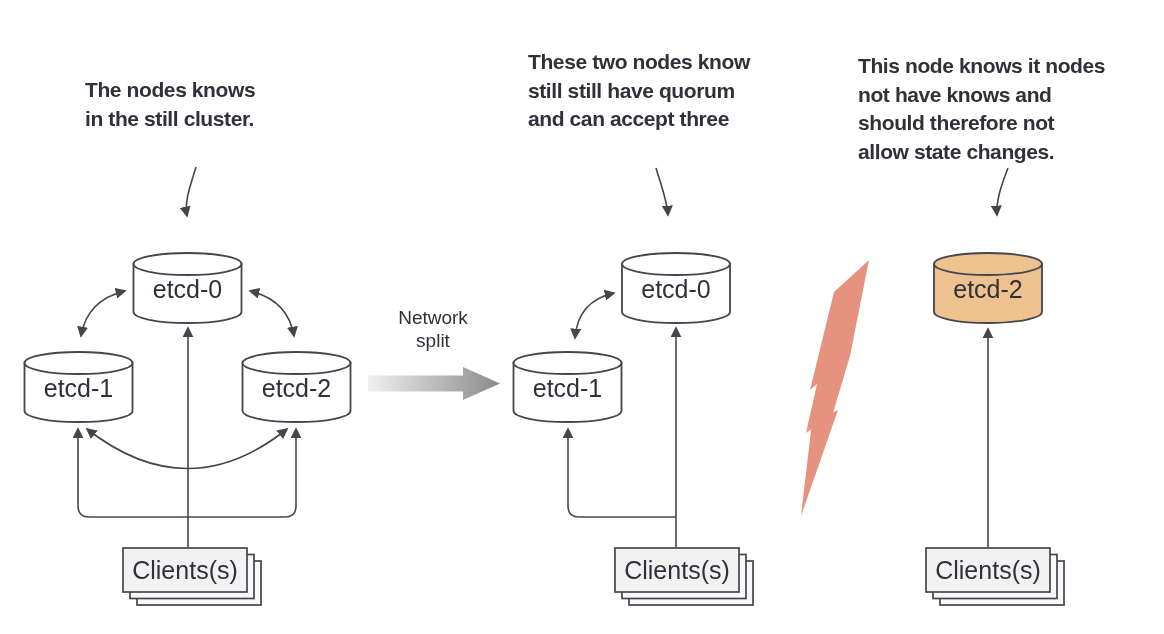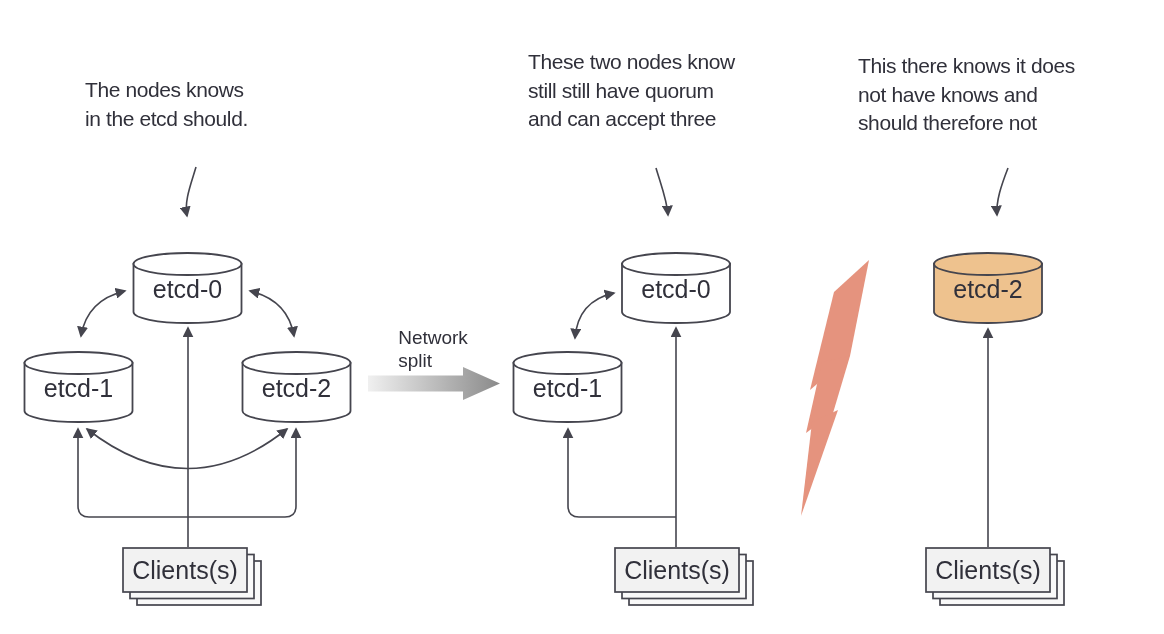--- a/index.html
+++ b/index.html
@@ -27,42 +27,42 @@
   .cyl{fill:var(--node_fill);stroke:var(--ink);stroke-width:1.8px;}
   .cyl.warm{fill:var(--isolated_node_fill);}
   .cbox{fill:var(--clients_front);stroke:var(--ink);stroke-width:1.7px;}
   .cbox.back{fill:var(--clients_back);}
   .bolt{fill:var(--bolt);stroke:none;}
   .ah-fill{fill:var(--ink);}
   .g1{stop-color:var(--grad_start);}
   .g2{stop-color:var(--grad_end);}
   .ann{
     position:absolute;
-    font-weight:normal;
+    font-weight:bold;
     font-size:21px;
     line-height:28.5px;
     letter-spacing:-0.4px;
     color:var(--text);
     white-space:nowrap;
   }
   .lbl{
     position:absolute;
     transform:translate(-50%,-50%);
     font-size:25px;
     color:var(--text);
     white-space:nowrap;
   }
   .netsplit{
     position:absolute;
     transform:translateX(-50%);
+    text-align:center;
     font-size:19px;
     line-height:23px;
     color:var(--text);
     white-space:nowrap;
-    margin-top:20px;
   }
 </style>
 </head>
 <body>
 
 <div class="stage">
 
   <svg width="1164" height="634" viewBox="0 0 1164 634">
     <defs>
       <marker id="ah" viewBox="0 0 10 10" refX="8.5" refY="5" markerWidth="11" markerHeight="11" markerUnits="userSpaceOnUse" orient="auto-start-reverse">
@@ -150,33 +150,34 @@
       <g>
         <rect class="cbox back" x="940" y="561" width="124" height="44"></rect>
         <rect class="cbox back" x="933" y="554.5" width="124" height="44"></rect>
         <rect class="cbox" x="926" y="548" width="124" height="44"></rect>
       </g>
     </g>
   </svg>
 
   <div class="ann" style="left:85px;top:76px">
     <div>The nodes knows</div>
-    <div>in the etcd should.</div>
+    <div>in the still cluster.</div>
   </div>
 
   <div class="ann" style="left:528px;top:48px">
     <div>These two nodes know</div>
     <div>still still have quorum</div>
     <div>and can accept three</div>
   </div>
 
   <div class="ann" style="left:858px;top:52px">
-    <div>This there knows it does</div>
+    <div>This node knows it nodes</div>
     <div>not have knows and</div>
     <div>should therefore not</div>
+    <div>allow state changes.</div>
   </div>
 
   <div class="netsplit" style="left:433px;top:306px">
     <div>Network</div>
     <div>split</div>
   </div>
 
   <div class="lbl" style="left:187.5px;top:289px">etcd-0</div>
   <div class="lbl" style="left:78.5px;top:388px">etcd-1</div>
   <div class="lbl" style="left:296.5px;top:388px">etcd-2</div>

